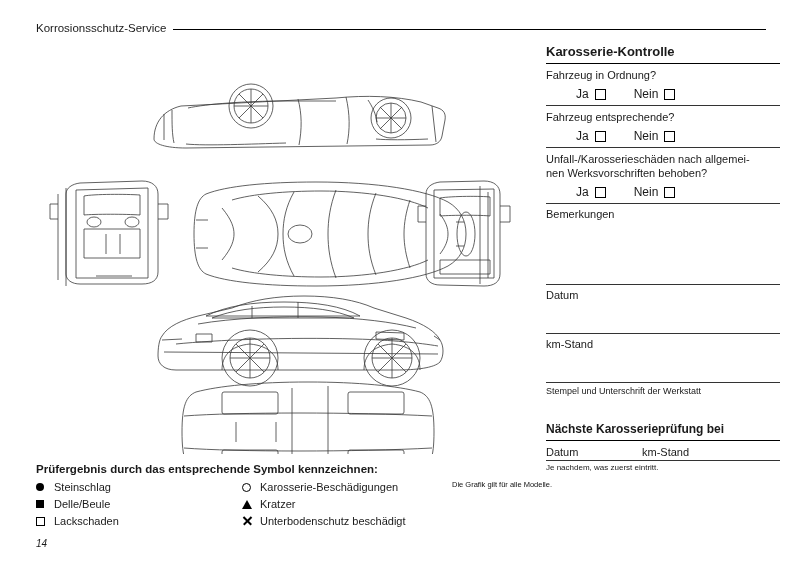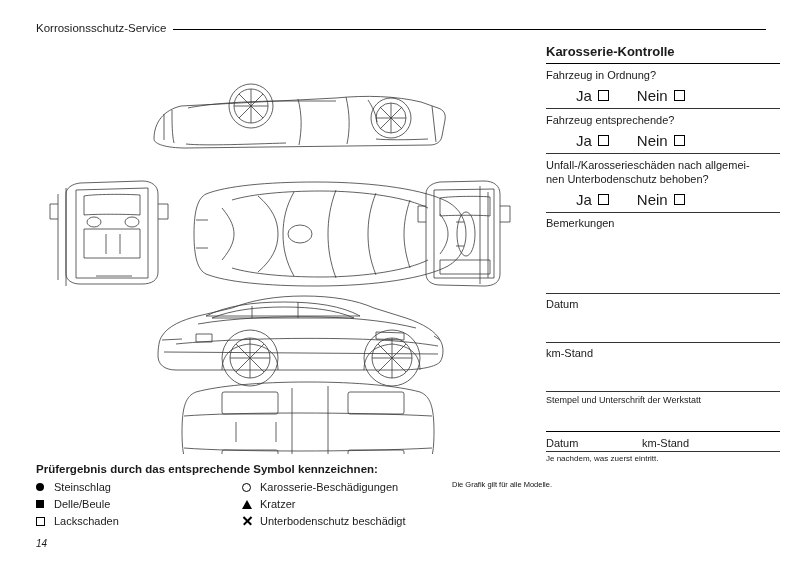--- a/index.html
+++ b/index.html
@@ -161,21 +161,21 @@
     width: 100%;
   }
   .q-text {
     font-size: 11px;
     line-height: 14px;
     padding: 4px 0 3px 0;
   }
   .answers {
     display: flex;
     align-items: center;
-    font-size: 15px;
+    font-size: 12px;
     padding: 2px 0 4px 30px;
   }
   .answers .lbl { margin-right: 6px; }
   .chk {
     display: inline-block;
     width: 9px; height: 9px;
     border: 1px solid #000;
     margin-right: 28px;
     background: #fff;
   }
@@ -389,21 +389,21 @@
     <div class="answers">
       <span class="lbl">Ja</span>
       <span class="chk"></span>
       <span class="lbl">Nein</span>
       <span class="chk last"></span>
     </div>
     <div class="rule-thin"></div>
 
     <div class="q-text">
       <span>Unfall-/Karosserieschäden nach allgemei-</span><br>
-      <span>nen Unterbodenschutz behoben?</span>
+      <span>nen Werksvorschriften behoben?</span>
     </div>
     <div class="answers">
       <span class="lbl">Ja</span>
       <span class="chk"></span>
       <span class="lbl">Nein</span>
       <span class="chk last"></span>
     </div>
     <div class="rule-thin"></div>
 
     <div class="field-label">Bemerkungen</div>
@@ -414,20 +414,21 @@
     <div class="spacer-md"></div>
     <div class="rule-thin"></div>
 
     <div class="field-label">km-Stand</div>
     <div class="spacer-md"></div>
     <div class="rule-thin"></div>
 
     <div class="field-label small">Stempel und Unterschrift der Werkstatt</div>
 
     <div class="sub-block">
+      <div class="sub-title">Nächste Karosserieprüfung bei</div>
       <div class="rule"></div>
       <div class="two-col">
         <span class="c1">Datum</span>
         <span>km-Stand</span>
       </div>
       <div class="rule-thin"></div>
       <div class="footnote">Je nachdem, was zuerst eintritt.</div>
     </div>
   </div>
 

